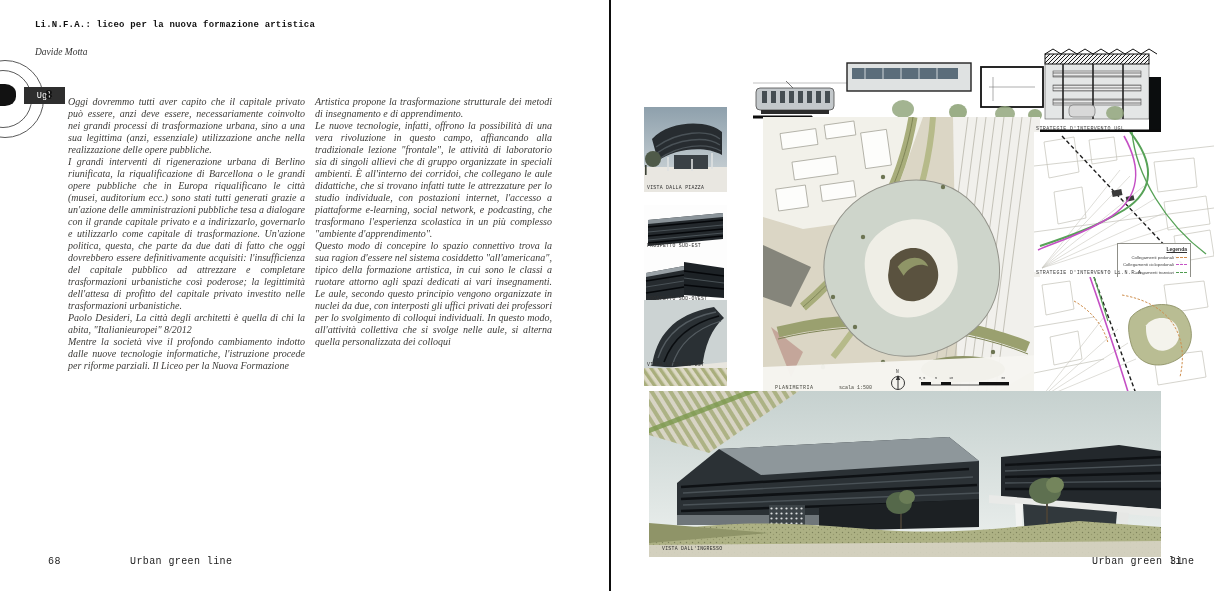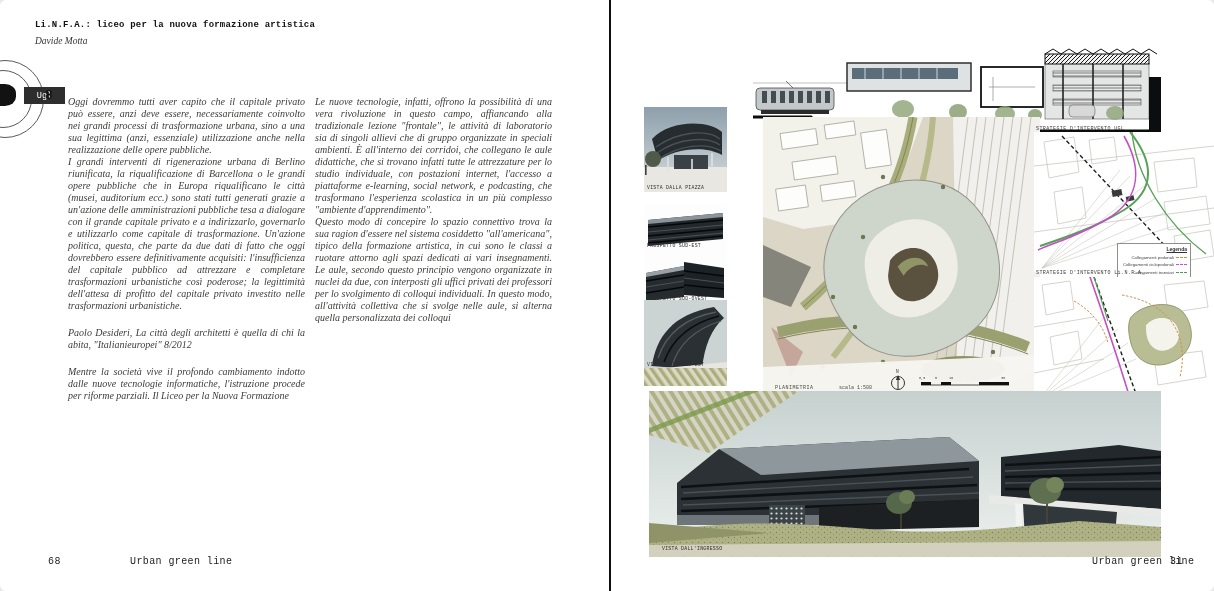--- a/index.html
+++ b/index.html
@@ -1,25 +1,25 @@
 <!DOCTYPE html>
 <html><head>
 <meta charset="utf-8">
 <style>
   html,body{margin:0;padding:0;background:#e8e8e8;}
   #spread{position:relative;width:1214px;height:591px;background:#ffffff;overflow:hidden;
-          font-family:"Liberation Serif",serif;border-radius:6px;}
+          font-family:"Liberation Serif",serif;}
   .abs{position:absolute;}
   .title{font-family:"Liberation Mono",monospace;font-size:9px;font-weight:700;
          letter-spacing:.2px;color:#111;white-space:nowrap;}
   .author{font-style:italic;font-size:9.5px;color:#333;}
   .bodycol{width:237px;font-style:italic;font-size:10px;line-height:12px;
            text-align:justify;color:#3c3b38;}
   .bodycol p{margin:0;}
-  .bodycol p.gap{margin-top:15px;}
+  .bodycol p.gap{margin-top:0;}
   .footer{font-family:"Liberation Mono",monospace;font-size:10px;color:#1d1d1d;letter-spacing:.4px;}
   .divider{left:609px;top:0;width:2px;height:591px;background:#0e0e0e;}
   .thumb-cap{font-family:"Liberation Mono",monospace;font-size:4.8px;letter-spacing:.3px;
              color:#2f2f2f;text-transform:uppercase;white-space:nowrap;}
   .map-label{font-family:"Liberation Mono",monospace;font-size:5px;letter-spacing:.4px;
              color:#3d3d3d;white-space:nowrap;}
   .legend{left:1117px;top:243px;width:66px;background:rgba(255,255,255,.95);
           border:.5px solid #8f8f88;padding:2px 3px 3px 3px;
           font-family:"Liberation Sans",sans-serif;}
   .legend .lg-title{font-size:5px;font-weight:700;color:#333;text-align:right;
@@ -35,37 +35,38 @@
               font-size:8.5px;display:flex;align-items:center;justify-content:center;}
   .logo-num{font-family:"Liberation Mono",monospace;font-size:13px;font-weight:700;color:#111;}
   svg{display:block;}
 </style>
 </head>
 <body>
 
 <div id="spread">
 
   <div class="abs title" style="left:35px;top:20px">Li.N.F.A.: liceo per la nuova formazione artistica</div>
-  <div class="abs author" style="left:35px;top:36px">Davide Motta</div>
+  <div class="abs author" style="left:35px;top:47px">Davide Motta</div>
 
   <div class="abs">
     <div class="abs logo-circle" style="left:-34px;top:60px;width:76px;height:76px"></div>
     <div class="abs logo-circle" style="left:-26px;top:70px;width:56px;height:56px"></div>
     <div class="abs" style="left:-10px;top:84px;width:26px;height:22px;background:#121212;border-radius:42%"></div>
     <div class="abs logo-badge" style="left:24px;top:87px;width:41px;height:17px">Ugl</div>
     <div class="abs logo-num" style="left:45px;top:88px">8</div>
   </div>
 
   <div class="abs bodycol" style="left:68px;top:96px">
     <p>Oggi dovremmo tutti aver capito che il capitale privato può essere, anzi deve essere, necessariamente coinvolto nei grandi processi di trasformazione urbana, sino a una sua legittima (anzi, essenziale) utilizzazione anche nella realizzazione delle opere pubbliche.</p>
     <p>I grandi interventi di rigenerazione urbana di Berlino riunificata, la riqualificazione di Barcellona o le grandi opere pubbliche che in Europa riqualificano le città (musei, auditorium ecc.) sono stati tutti generati grazie a un'azione delle amministrazioni pubbliche tesa a dialogare con il grande capitale privato e a indirizzarlo, governarlo e utilizzarlo come capitale di trasformazione. Un'azione politica, questa, che parte da due dati di fatto che oggi dovrebbero essere definitivamente acquisiti: l'insufficienza del capitale pubblico ad attrezzare e completare trasformazioni urbanistiche così poderose; la legittimità dell'attesa di profitto del capitale privato investito nelle trasformazioni urbanistiche.</p>
     <p class="gap">Paolo Desideri, La città degli architetti è quella di chi la abita, "Italianieuropei" 8/2012</p>
     <p class="gap">Mentre la società vive il profondo cambiamento indotto dalle nuove tecnologie informatiche, l'istruzione procede per riforme parziali. Il Liceo per la Nuova Formazione</p>
   </div>
   <div class="abs bodycol" style="left:315px;top:96px">
+    <p>Artistica propone la trasformazione strutturale dei metodi di insegnamento e di apprendimento.</p>
     <p>Le nuove tecnologie, infatti, offrono la possibilità di una vera rivoluzione in questo campo, affiancando alla tradizionale lezione "frontale", le attività di laboratorio sia di singoli allievi che di gruppo organizzate in speciali ambienti. È all'interno dei corridoi, che collegano le aule didattiche, che si trovano infatti tutte le attrezzature per lo studio individuale, con postazioni internet, l'accesso a piattaforme e-learning, social network, e podcasting, che trasformano l'esperienza scolastica in un più complesso "ambiente d'apprendimento".</p>
     <p>Questo modo di concepire lo spazio connettivo trova la sua ragion d'essere nel sistema cosiddetto "all'americana", tipico della formazione artistica, in cui sono le classi a ruotare attorno agli spazi dedicati ai vari insegnamenti. Le aule, secondo questo principio vengono organizzate in nuclei da due, con interposti gli uffici privati dei professori per lo svolgimento di colloqui individuali. In questo modo, all'attività collettiva che si svolge nelle aule, si alterna quella personalizzata dei colloqui</p>
   </div>
 
   <div class="abs footer" style="left:48px;top:556px">68</div>
   <div class="abs footer" style="left:130px;top:556px">Urban green line</div>
 
   <div class="abs divider"></div>
 
   <svg class="abs" style="left:753px;top:27px" width="408" height="106" viewBox="0 0 408 106">

